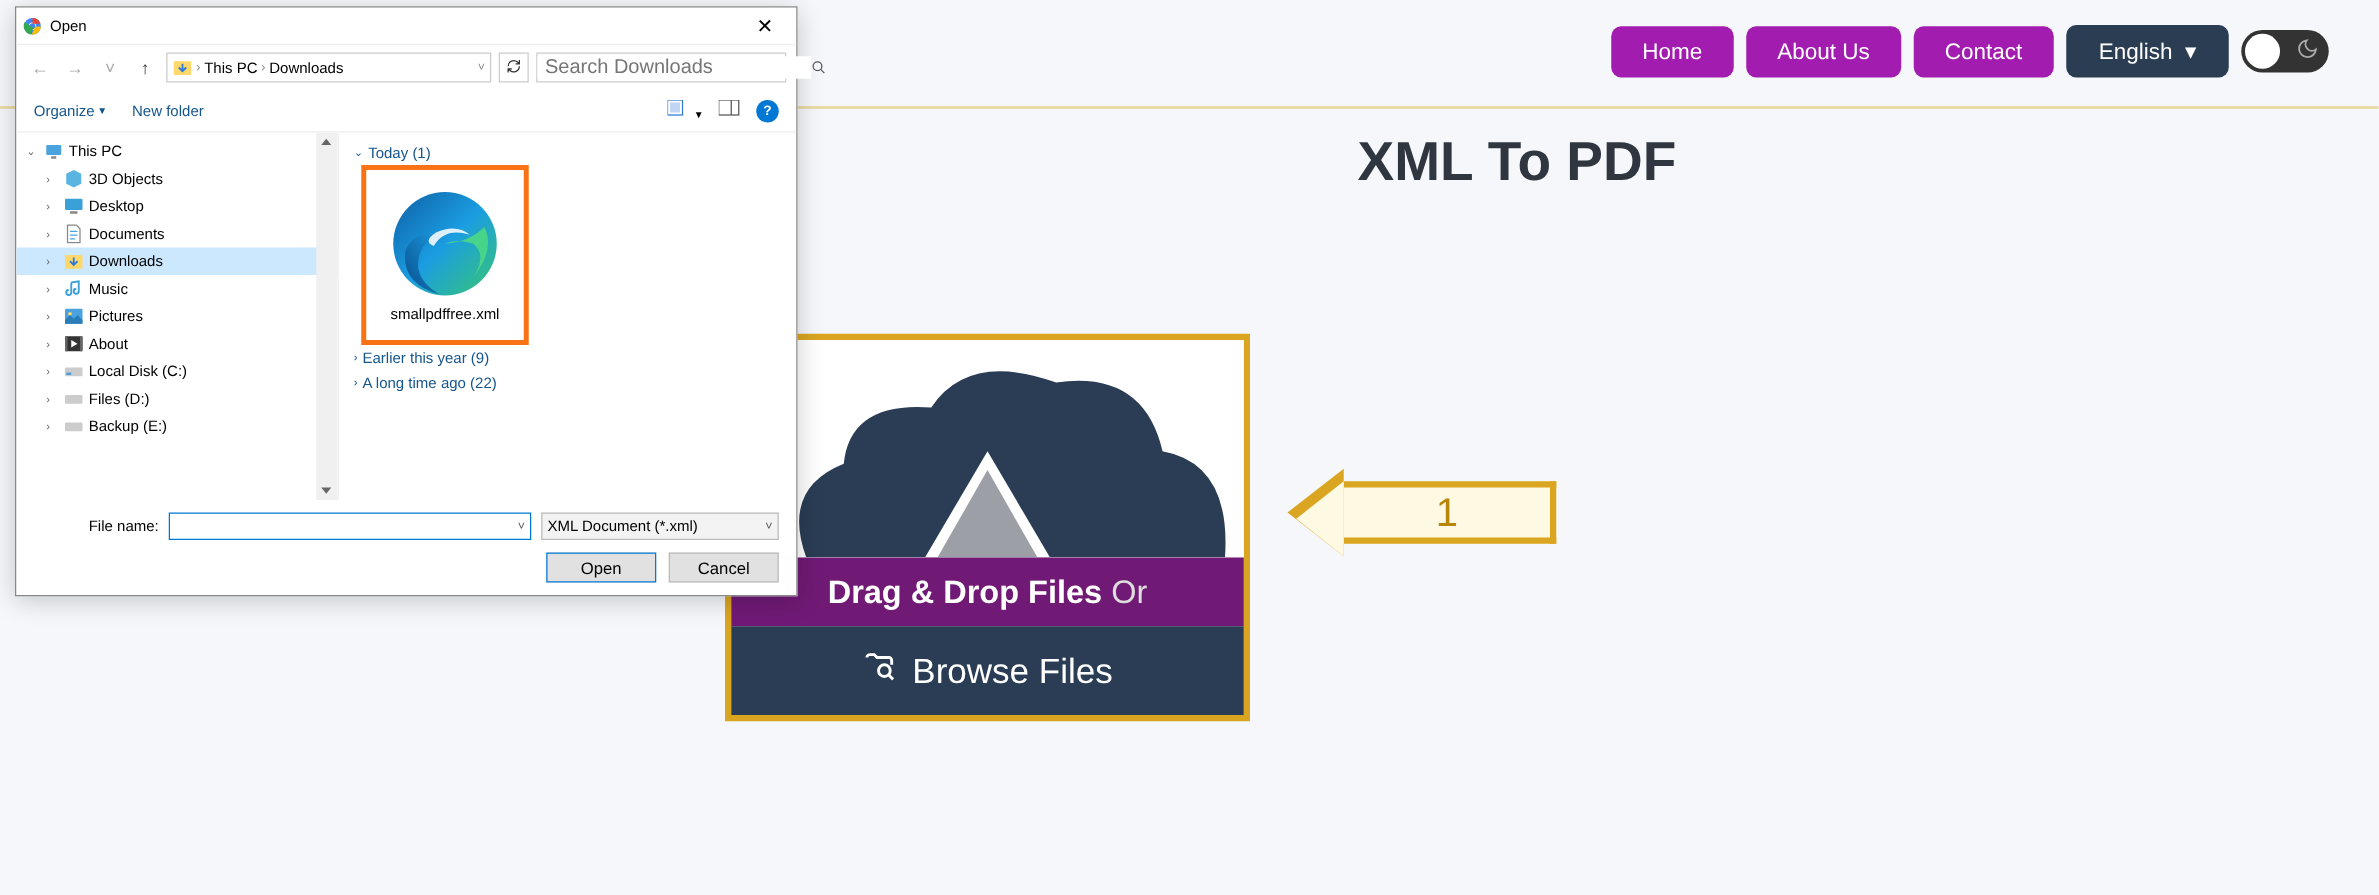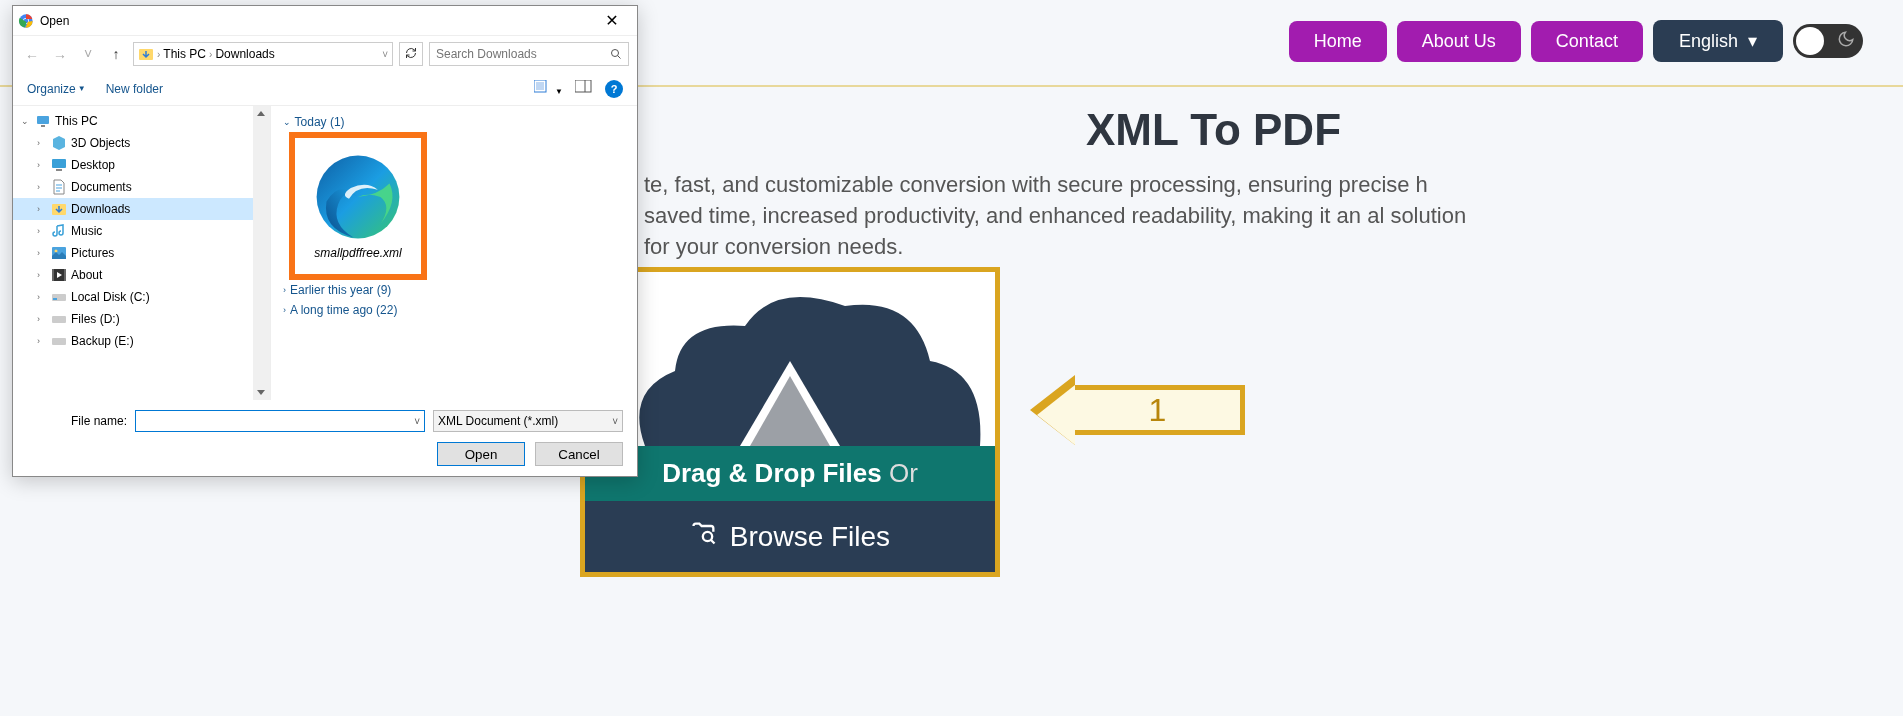--- a/index.html
+++ b/index.html
@@ -112,21 +112,21 @@
     }
     .cloud-area {
       flex: 1;
       background: #fff;
       display: flex;
       align-items: flex-end;
       justify-content: center;
       overflow: hidden;
     }
     .dragdrop-bar {
-      background: #0f766e;
+      background: #701a75;
       color: #fff;
       text-align: center;
       padding: 12px;
       font-size: 26px;
     }
     .dragdrop-or {
       color: #ddd;
       font-weight: normal;
     }
     .browse-bar {
@@ -255,21 +255,21 @@
       height: 24px;
       border: 1px solid #ccc;
       display: flex;
       align-items: center;
     }
     .search-box input {
       flex: 1;
       border: none;
       outline: none;
       padding: 0 6px;
-      font-size: 12px;
+      font-size: 16px;
       color: #3b82f6;
     }
     .search-box .sicon {
       width: 24px;
       display: flex; align-items: center; justify-content: center;
       color: #555;
     }
     
     .win-toolbar {
       height: 34px;
@@ -365,25 +365,24 @@
       width: 110px;
       padding: 6px;
       margin: 4px;
       cursor: pointer;
     }
     .file-item .thumb {
       width: 90px; height: 90px;
       margin: 0 auto 4px;
     }
     .file-highlight {
-      border: 6px solid #f97316;
+      border: 4px solid #f97316;
       padding: 4px;
       display: inline-block;
       margin-left: 6px;
-      font-style: italic;
     }
     
     .win-footer {
       padding: 10px 14px;
       display: flex;
       flex-direction: column;
       gap: 10px;
     }
     .footer-row1 {
       display: flex;
@@ -448,21 +447,20 @@
           <path d="M21 12.79A9 9 0 1 1 11.21 3 7 7 0 0 0 21 12.79z"></path>
         </svg>
     </span>
   </div>
 </div>
 
 <div class="site-hr"></div>
 
 <div class="page-main">
   <h1 class="page-title">XML To PDF</h1>
-  <p class="page-desc">te, fast, and customizable conversion with secure processing, ensuring precise h saved time, increased productivity, and enhanced readability, making it an al solution for your conversion needs.</p>
 </div>
 
 <div class="dropzone">
   <div class="cloud-area">
     <svg width="410" height="175" viewBox="0 0 410 175">
       <path d="M 60 175 Q 40 120 90 100 Q 95 50 160 55 Q 190 10 260 35 Q 330 25 345 90 Q 400 100 395 175 Z" fill="#2a3d54"></path>
       <path d="M 205 175 L 155 175 L 205 90 L 255 175 Z" fill="#fff"></path>
       <path d="M 205 175 L 165 175 L 205 105 L 245 175 Z" fill="#9ca0a6"></path>
     </svg>
   </div>

